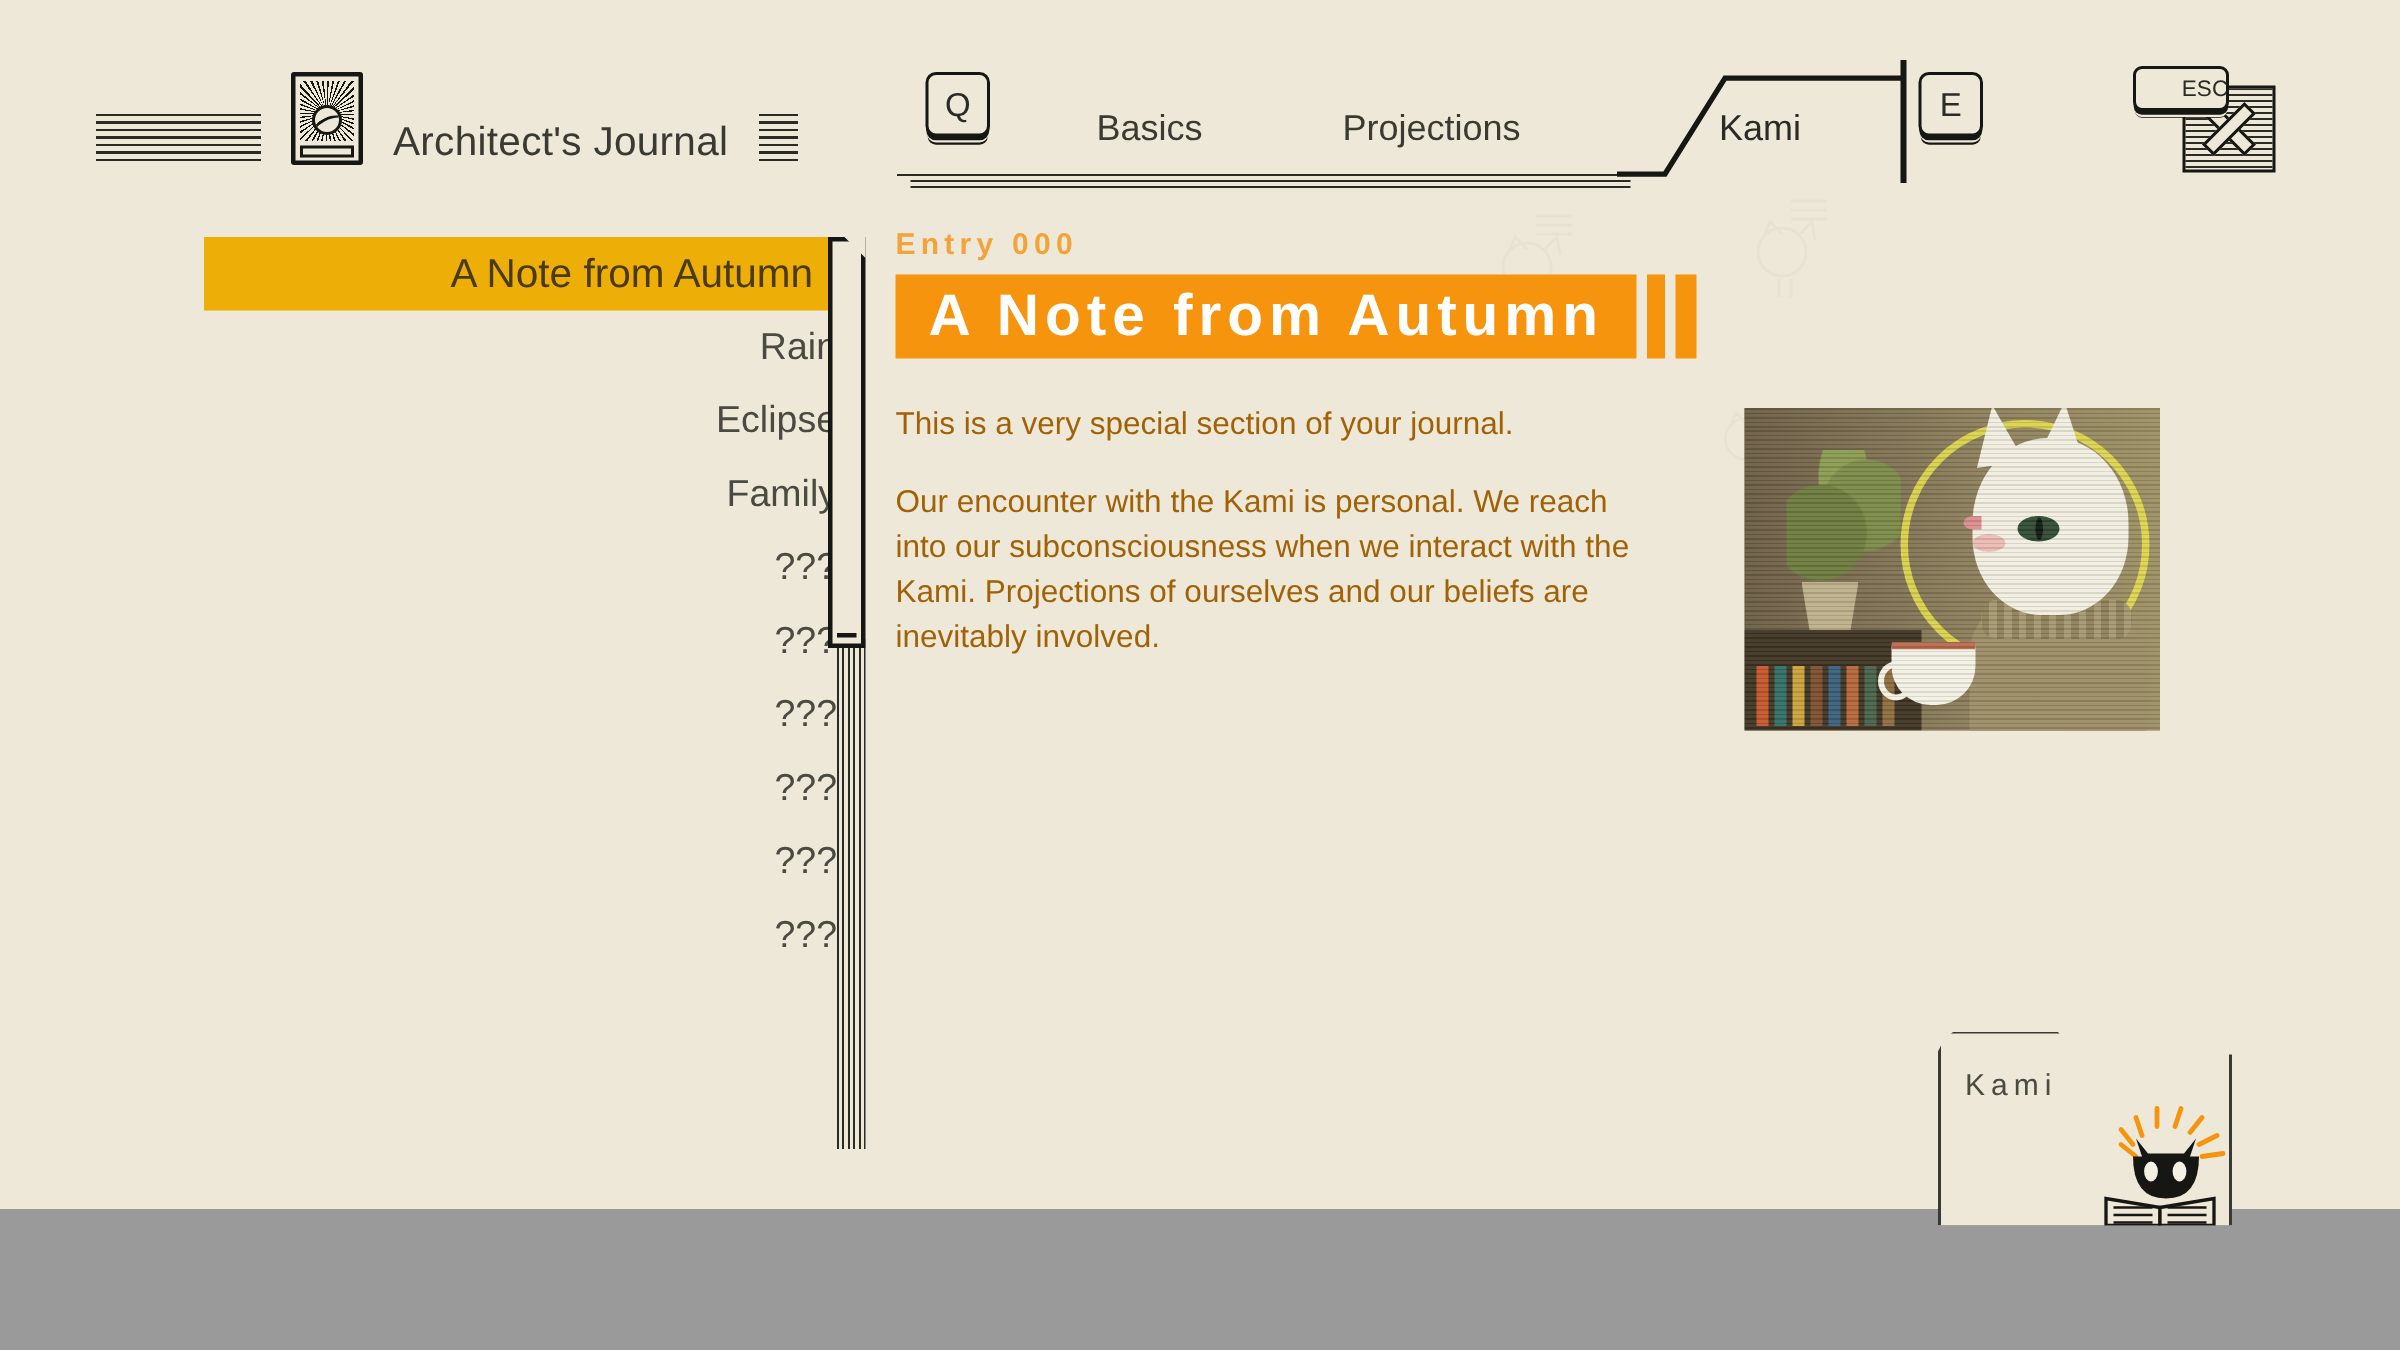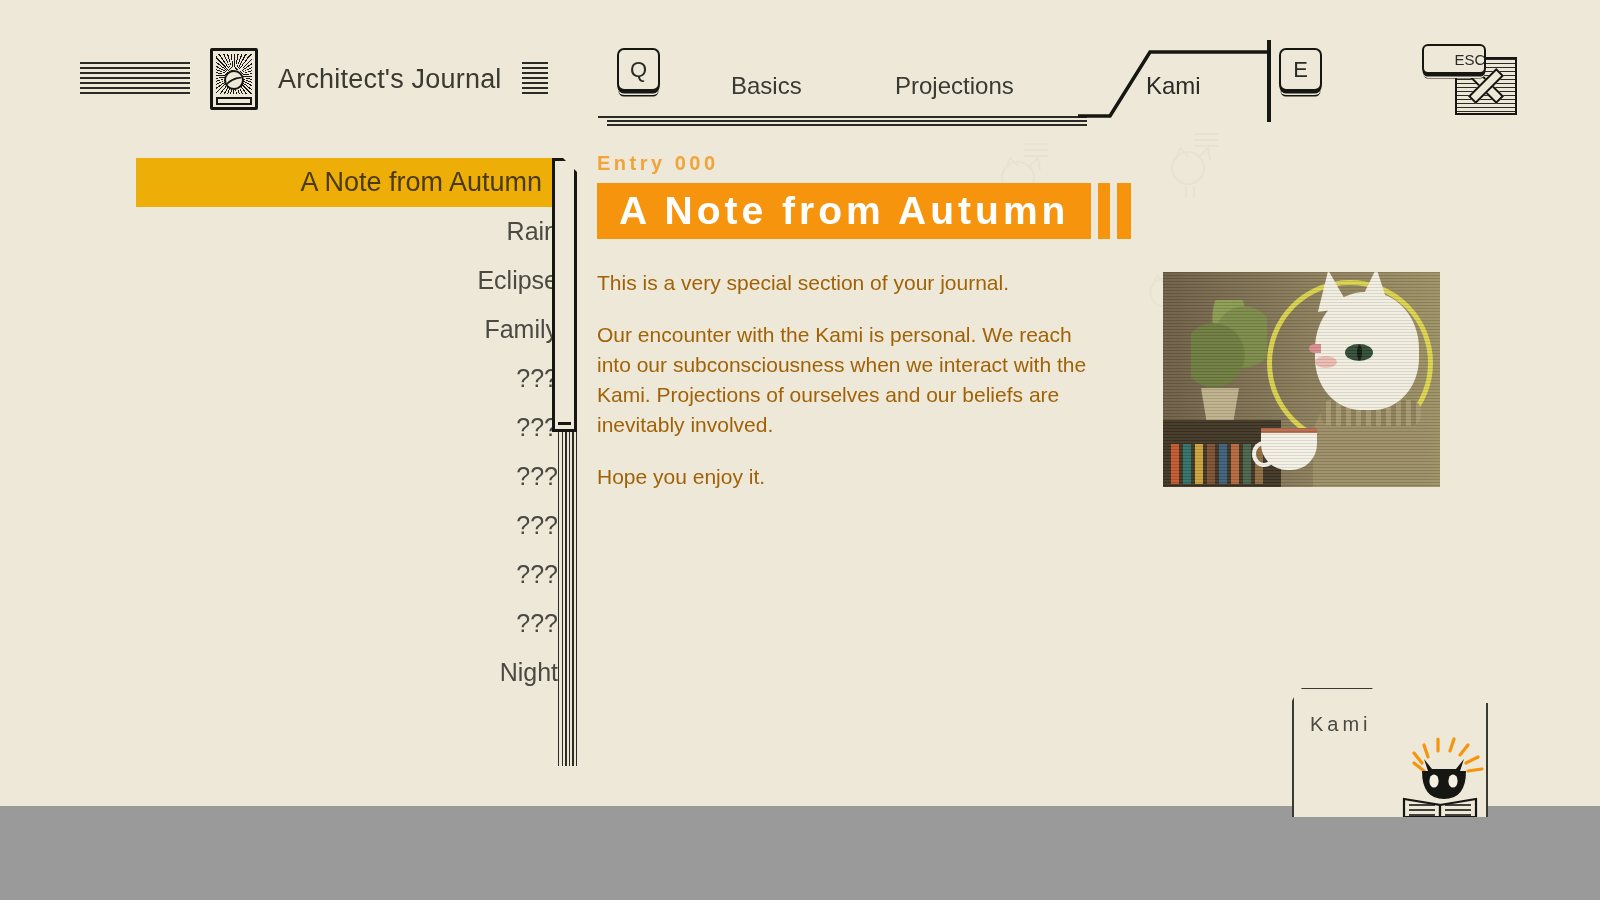--- a/index.html
+++ b/index.html
@@ -28,22 +28,22 @@
     position: absolute;
     left: 0; top: 806px;
     width: 1600px; height: 94px;
     background: #9A9A9A;
   }
 
   
   #header { position: absolute; left: 0; top: 0; width: 1600px; height: 140px; }
 
   #journal-title-group {
-    position: absolute; left: 80px; top: 48px;
-    display: flex; align-items: center; gap: 20px;
+    position: absolute; left: 64px; top: 48px;
+    display: flex; align-items: flex-end; gap: 20px;
   }
   .hatch-lines {
     width: 110px; height: 34px;
     background: repeating-linear-gradient(
       to bottom, #2b2b26 0px, #2b2b26 1.5px, transparent 1.5px, transparent 5px);
   }
   .hatch-lines.small { width: 26px; height: 34px; }
 
   #book-icon {
     width: 48px; height: 62px; position: relative;
@@ -419,23 +419,20 @@
     </div>
     <div class="entry-row">
       <span>???</span>
     </div>
     <div class="entry-row">
       <span>???</span>
     </div>
     <div class="entry-row">
       <span>???</span>
     </div>
-    <div class="entry-row">
-      <span>Night</span>
-    </div>
   </div>
 
   <div id="scroll-track">
     <div id="scroll-hatch"></div>
     <div id="scroll-thumb">
       <div class="corner"></div>
     </div>
   </div>
 
   <div id="content">
@@ -443,21 +440,20 @@
 
     <div id="title-row">
       <div id="entry-title">A Note from Autumn</div>
       <div class="title-block b1"></div>
       <div class="title-block b2"></div>
     </div>
 
     <div id="body-text">
       <p>This is a very special section of your journal.</p>
       <p>Our encounter with the Kami is personal. We reach into our  subconsciousness when we interact with the Kami. Projections of ourselves and our beliefs are inevitably involved.</p>
-      <p>Hope you enjoy it.</p>
     </div>
   </div>
 
   <div id="illustration">
     <div class="wall"></div>
     <div class="shelf"></div>
     <div class="books">
       <i style="background:#c4562a"></i>
         <i style="background:#2f6f66"></i>
       <i style="background:#c9a23a"></i>

